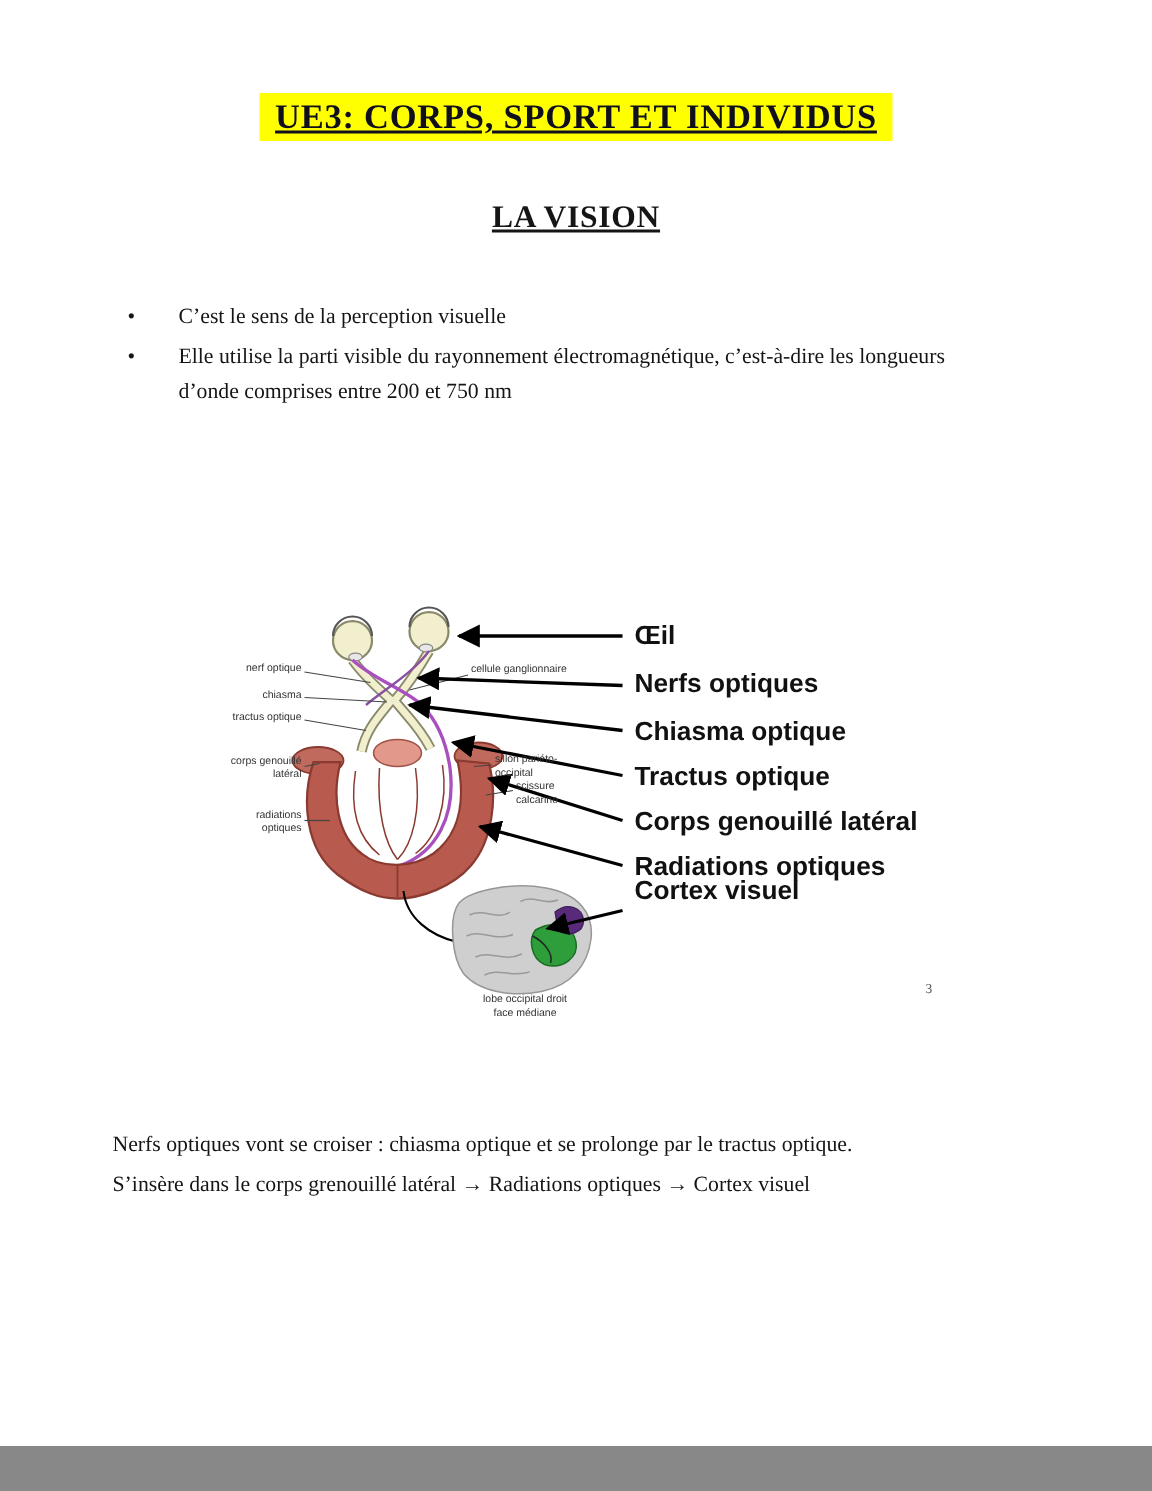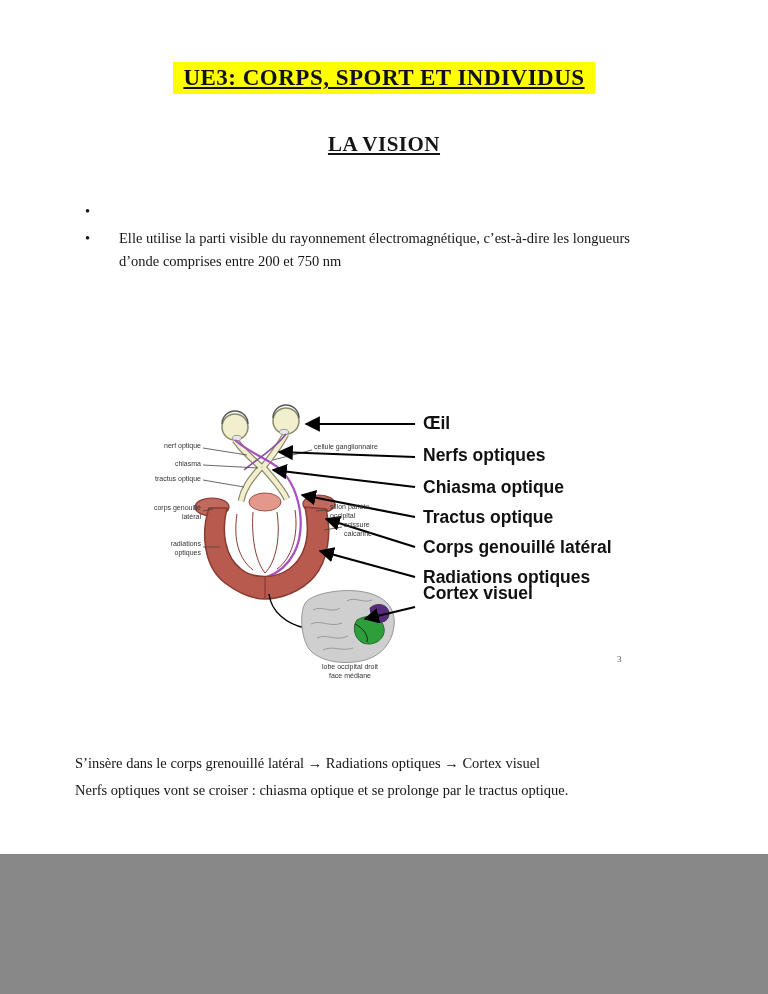--- a/index.html
+++ b/index.html
@@ -1,17 +1,17 @@
 <!DOCTYPE html>
 <html><head>
 <meta charset="utf-8">
 <style>
   html,body { margin:0; padding:0; background:#888; }
   .page {
-    position:relative; width:768px; height:854px; margin:0 auto;
+    position:relative; width:768px; height:964px; margin:0 auto;
     background:#ffffff; overflow:hidden;
     font-family:"Liberation Serif", serif; color:#151515;
   }
   .title-wrap { position:absolute; top:62px; left:0; width:100%; text-align:center; }
   .hl {
     display:inline-block; background:#ffff00; color:#10101c;
     font-size:23px; font-weight:bold; text-decoration:underline;
     padding:3px 10px; letter-spacing:0.5px;
   }
   .subtitle {
@@ -49,20 +49,21 @@
 
   <div class="title-wrap">
     <span class="hl">UE3: CORPS, SPORT ET INDIVIDUS</span>
   </div>
 
   <div class="subtitle">LA VISION</div>
 
   <ul class="bullets">
     <li>
       <span class="dot">•</span>
+      <span>C’est le sens de la perception visuelle</span>
     </li>
     <li>
       <span class="dot">•</span>
       <span>Elle utilise la parti visible du rayonnement électromagnétique, c’est-à-dire les longueurs d’onde comprises entre 200 et 750 nm</span>
     </li>
   </ul>
 
 
   <div class="diagram">
 
@@ -169,17 +170,17 @@
     <div class="small-label" style="left:331px; top:141px; width:50px;">scissure calcarine</div>
 
     <div class="caption">
       <div>lobe occipital droit</div>
       <div>face médiane</div>
     </div>
     <div class="pagenum">3</div>
   </div>
 
   <div class="footer">
+    <div>Nerfs optiques vont se croiser : chiasma optique et se prolonge par le tractus optique.</div>
     <div>S’insère dans le corps grenouillé latéral → Radiations optiques → Cortex visuel</div>
-    <div>Nerfs optiques vont se croiser : chiasma optique et se prolonge par le tractus optique.</div>
   </div>
 
 </div>
 
 </body></html>

